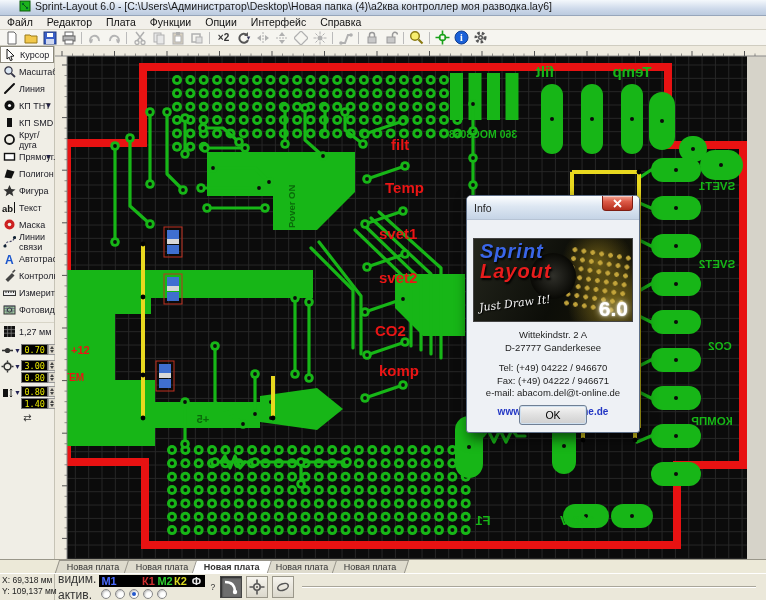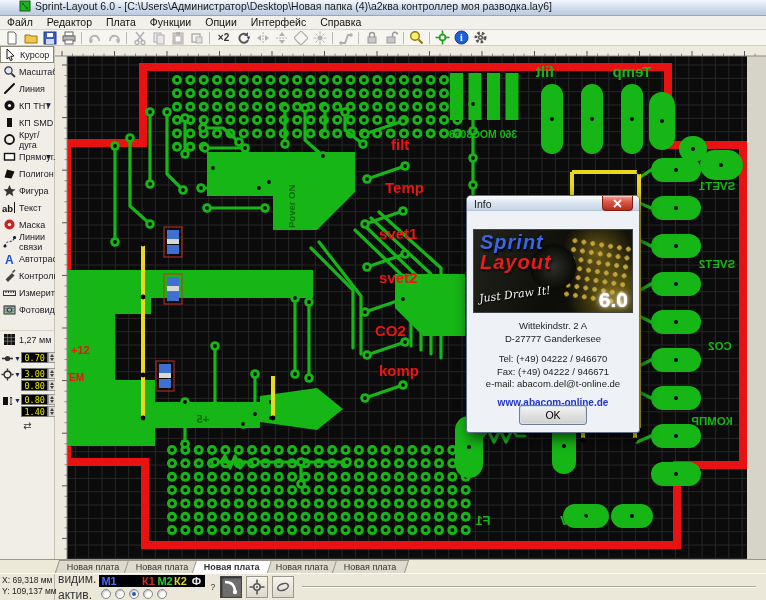--- a/index.html
+++ b/index.html
@@ -13,37 +13,37 @@
 .tbtn{width:19px;height:15px;display:flex;align-items:center;justify-content:center;border:1px solid transparent}
 .tbtn.txt{font-size:10px;font-weight:bold;color:#333;width:21px}
 .tsep{width:1px;height:12px;background:#bbb;margin:0 3px}
 .drop7{font-size:7px;color:#335;margin-left:-2px}
 
 .sidepanel{position:absolute;left:0;top:46px;width:55px;height:527px;background:#f0eee6;border-right:1px solid #c6c3b6;font-size:9px;color:#202028}
 .tool{display:flex;align-items:center;height:17px;padding-left:2px;gap:3px;position:relative}
 .tool.sel{border:1px solid #8d8a7d;background:#fbfaf6;box-shadow:inset 0 0 0 1px #fff}
 .ticon{width:14px;height:14px;flex:0 0 14px;display:flex;align-items:center;justify-content:center}
 .tarrow{position:absolute;right:2px;font-size:7px;color:#224}
-.gridrow{margin-top:12px;height:16px;border-top:1px solid #d8d5c8;padding-top:2px}
+.gridrow{margin-top:4px;height:16px;border-top:1px solid #d8d5c8;padding-top:2px}
 .wblock{margin-top:6px;padding-left:1px}
 .wrow{display:flex;align-items:flex-start;margin-bottom:3px}
 .wicon{width:13px;height:13px;flex:0 0 13px;display:flex;align-items:center;justify-content:center}
 .bdrop{font-size:7px;color:#225;width:7px;margin-top:3px}
 .vcol{display:flex;flex-direction:column;gap:1px}
 .vline{display:flex;align-items:center}
 .val{background:#000;color:#e8e800;font-size:8.5px;width:27px;height:11px;line-height:10px;text-align:right;padding-right:2px;border:1px solid #777;font-family:"DejaVu Sans Mono",monospace}
 .spin{width:8px;height:11px;background:#dcd8cc;border:1px solid #999;display:flex;flex-direction:column;align-items:center;justify-content:center}
 .spin .up{width:0;height:0;border:2px solid transparent;border-bottom:3px solid #444;margin-bottom:1px}
 .spin .dn{width:0;height:0;border:2px solid transparent;border-top:3px solid #444}
 .looprow{text-align:center;font-size:10px;color:#333;margin-top:1px}
 
 .canvas{position:absolute;left:55px;top:46px;width:711px;height:514px;background:#0b0b0b}
 
 .dlg{position:absolute;left:466px;top:195px;width:174px;height:238px;background:#eef1f5;border:1px solid #5f7088;border-radius:5px 5px 3px 3px;box-shadow:3px 5px 14px rgba(0,0,0,.65);z-index:20}
-.dlg-title{height:15px;display:flex;align-items:flex-end;padding-left:7px;font-size:10.5px;color:#222;background:linear-gradient(#fdfeff,#dde7f2 45%,#c5d4e6);border-radius:4px 4px 0 0;border-bottom:1px solid #b6c3d4}
+.dlg-title{height:24px;display:flex;align-items:center;padding-left:7px;font-size:10.5px;color:#222;background:linear-gradient(#fdfeff,#dde7f2 45%,#c5d4e6);border-radius:4px 4px 0 0;border-bottom:1px solid #b6c3d4}
 .dlg-close{position:absolute;top:0;right:6px;width:31px;height:15px;background:linear-gradient(#f3a493,#dd5a47 40%,#b32c1c);border:1px solid #7e1d12;border-top:none;border-radius:0 0 4px 4px;display:flex;align-items:center;justify-content:center;box-shadow:inset 0 1px 0 rgba(255,255,255,.45)}
 .dlg-body{margin:18px 6px 0}
 .brand{position:relative;height:84px;overflow:hidden;border:1px solid #444;background:radial-gradient(circle at 78% 28%,#6a5a16 0%,rgba(0,0,0,0) 26%),radial-gradient(circle at 88% 78%,#7a681a 0%,rgba(0,0,0,0) 30%),linear-gradient(115deg,#23251c 0%,#0c0d08 55%,#191709 100%)}
 .brand .dots{position:absolute;right:4px;top:10px;width:62px;height:62px;background-image:radial-gradient(circle 2px,#c9a93c 0 2px,rgba(0,0,0,0) 2.6px);background-size:9px 9px;transform:rotate(9deg);opacity:.95}
 .brand .blob{position:absolute;left:56px;top:14px;width:46px;height:46px;border-radius:50%;background:radial-gradient(#30302a,#090905 70%)}
 .b1{position:absolute;left:6px;top:1px;font-size:20px;font-weight:bold;font-style:italic;color:#3a66e8;letter-spacing:1px;text-shadow:1px 2px 2px #000}
 .b2{position:absolute;left:6px;top:21px;font-size:20px;font-weight:bold;font-style:italic;color:#e81c1c;letter-spacing:1px;text-shadow:1px 2px 2px #000}
 .tg{position:absolute;left:5px;bottom:11px;font-family:"DejaVu Serif",serif;font-style:italic;font-size:11px;color:#f2f2f2;transform:rotate(-7deg);text-shadow:1px 1px 1px #000}
 .ver{position:absolute;right:4px;bottom:0;font-size:21px;font-weight:bold;color:#fff;text-shadow:0 0 6px rgba(255,255,255,.9),0 0 2px #fff}
 .dlg-text{margin-top:7px;text-align:center;font-size:9.5px;line-height:12.5px;color:#1c1c1c}

